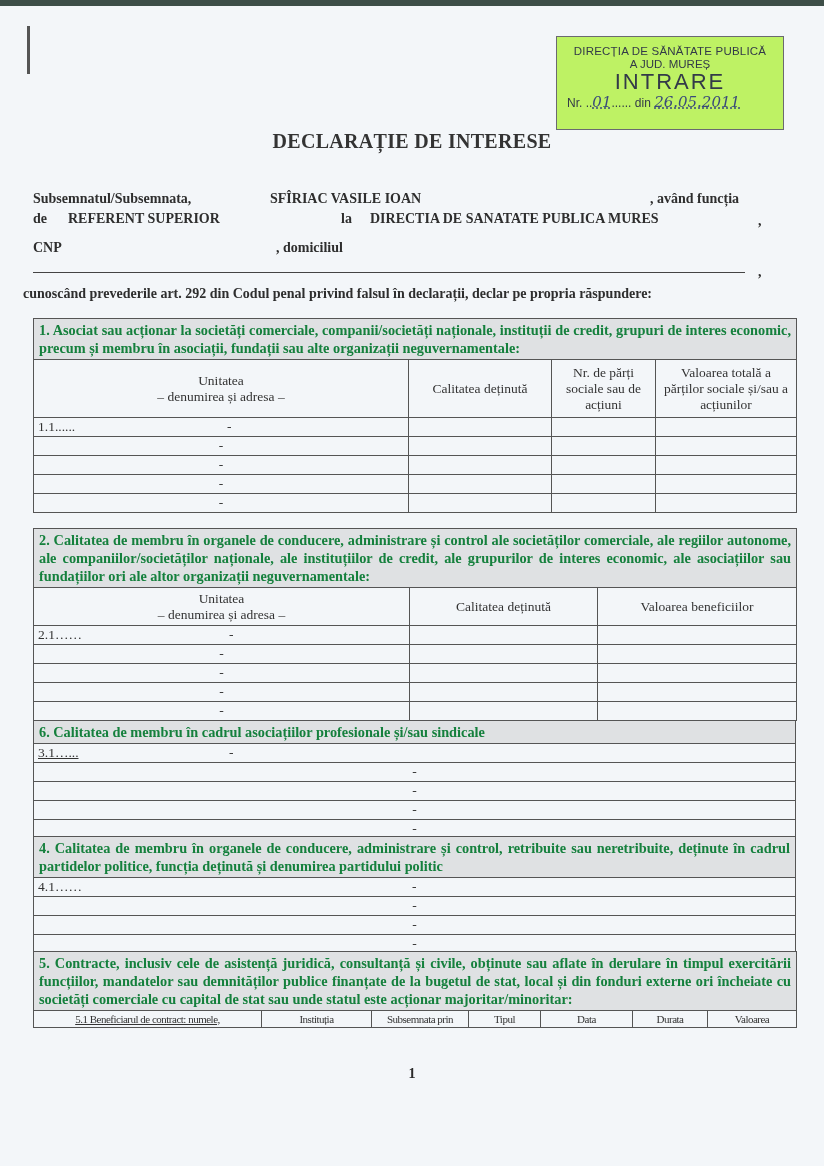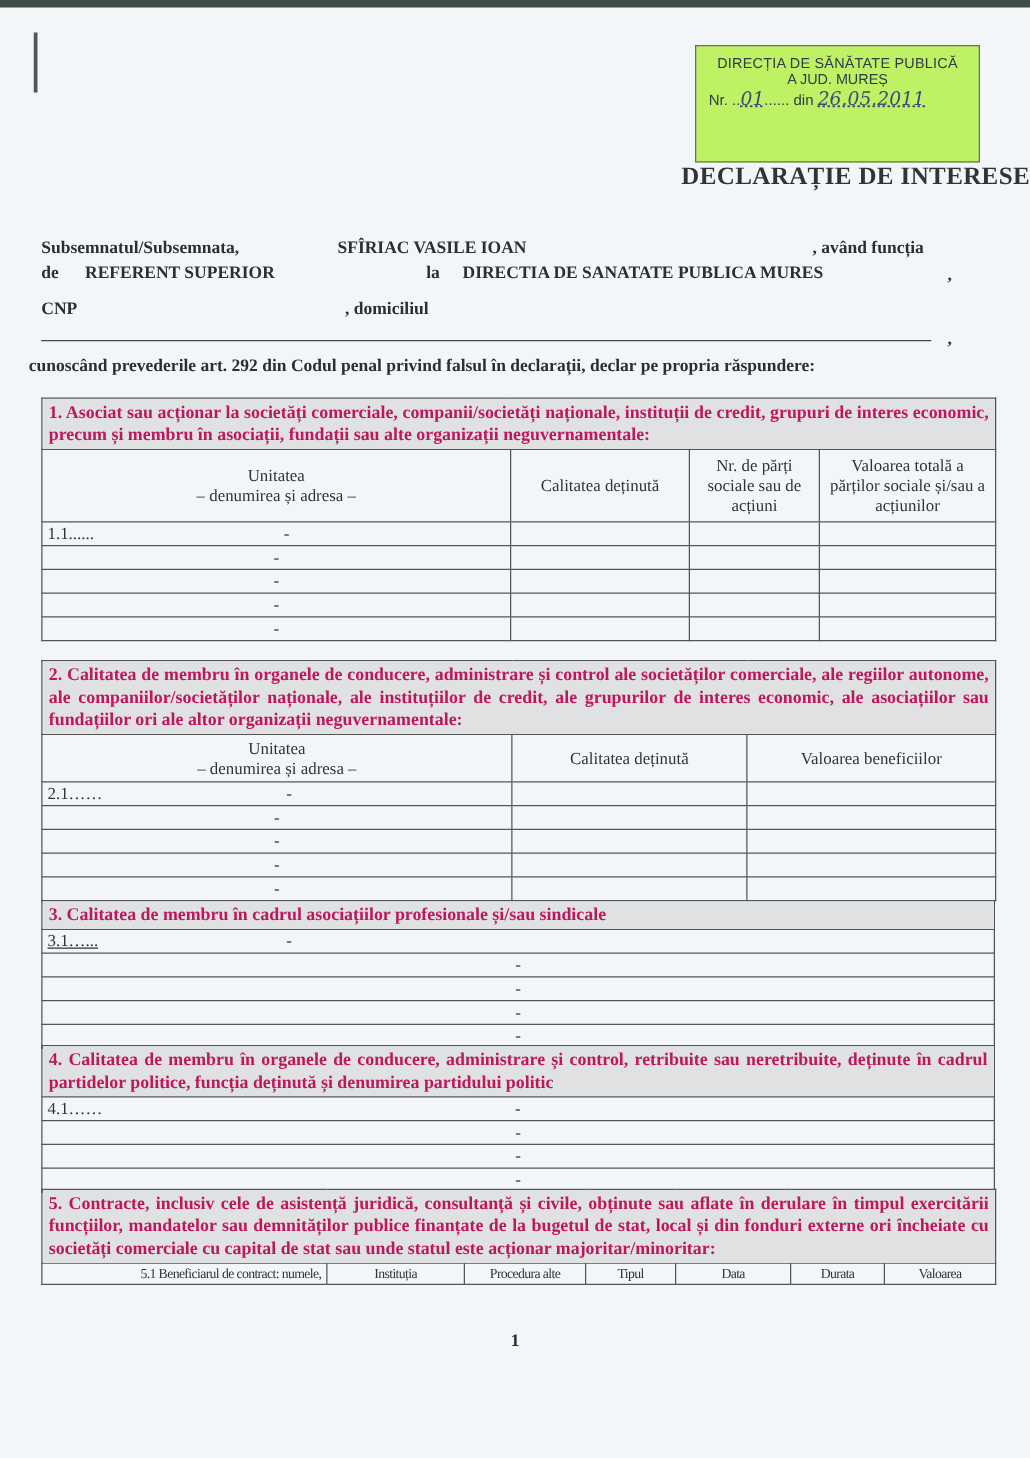--- a/index.html
+++ b/index.html
@@ -17,45 +17,46 @@
     position:absolute; left:556px; top:36px; width:226px; height:92px;
     border:1.5px solid #6a6a70; background:#bef264;
     font-family:"Liberation Sans", sans-serif; color:#333a48; text-align:center;
   }
   .stamp .l1 { font-size:11.5px; margin-top:8px; letter-spacing:0.2px; }
   .stamp .l2 { font-size:11.5px; margin-top:1px; }
   .stamp .l3 { font-size:22px; letter-spacing:2px; line-height:22px; margin-top:1px; }
   .stamp .l4 { font-size:12px; text-align:left; padding-left:10px; margin-top:0px; }
   .stamp .hand { font-family:"DejaVu Serif", serif; font-style:italic; color:#3a4a7a; font-size:15px; text-decoration:underline dotted; }
 
-  .title { position:absolute; left:0; width:824px; top:130px; text-align:right;
+  .title { position:absolute; left:0; width:824px; top:130px; text-align:center;
     font-weight:bold; font-size:20px; color:#333; letter-spacing:0.3px; }
 
   .line { position:absolute; font-weight:bold; font-size:14px; color:#2e2e2e; white-space:nowrap; }
   .hr { position:absolute; left:33px; top:272px; width:712px; height:1px; background:#444; }
 
   table { border-collapse:collapse; position:absolute; left:33px; width:763px; table-layout:fixed; }
   td { border:1px solid #555; font-size:13.5px; padding:0 4px; vertical-align:middle; color:#333; }
-  .sec { background:#dfe1e3; font-weight:bold; font-size:14.3px; text-align:justify; line-height:18px; padding:2px 5px; color:#be185d; }
+  .sec { background:#dfe1e3; font-weight:bold; font-size:14.3px; text-align:justify; line-height:18px; padding:2px 5px; color:#15803d; }
   .hdr td { text-align:center; line-height:16px; font-size:13.5px; }
   .r td { height:18px; }
   .dash { text-align:center; }
   .num { white-space:nowrap; }
   .small td { font-size:11px; letter-spacing:-0.5px; text-align:center; height:16px; }
   .pagenum { position:absolute; left:0; width:824px; top:1066px; text-align:center; font-size:14px; font-weight:bold; }
 </style>
 </head>
 <body>
 
 <div class="topbar"></div>
 <div class="margin-mark"></div>
 
 <div class="stamp">
   <div class="l1">DIRECȚIA DE SĂNĂTATE PUBLICĂ</div>
   <div class="l2">A JUD. MUREȘ</div>
+  <div class="l3">INTRARE</div>
   <div class="l4">
     <span>Nr.</span> ..<span class="hand">01</span>...... <span>din</span> <span class="hand">26.05.2011</span>
   </div>
 </div>
 
 <div class="title">DECLARAȚIE DE INTERESE</div>
 
 <div class="line" style="left:33px;top:191px;">Subsemnatul/Subsemnata,</div>
 <div class="line" style="left:270px;top:191px;">SFÎRIAC  VASILE IOAN</div>
 <div class="line" style="left:650px;top:191px;">, având funcția</div>
@@ -169,21 +170,21 @@
         <td class="dash">-</td>
         <td></td>
         <td></td>
       </tr>
 </tbody>
   </table>
 
 <table style="top:720px;">
   <tbody>
       <tr>
-        <td class="sec">3. Calitatea de membru în cadrul asociațiilor profesionale și/sau sindicale</td>
+        <td class="sec">6. Calitatea de membru în cadrul asociațiilor profesionale și/sau sindicale</td>
       </tr>
   <tr class="r">
         <td style="position:relative;text-decoration:underline;"><span class="num">3.1…...</span><span style="position:absolute;left:195px;">-</span></td>
       </tr>
   <tr class="r">
         <td class="dash">-</td>
       </tr>
   <tr class="r">
         <td class="dash">-</td>
       </tr>
@@ -224,23 +225,23 @@
       <col style="width:72px">
       <col style="width:92px">
       <col style="width:75px">
       <col style="width:89px">
     </colgroup>
   <tbody>
       <tr>
         <td colspan="7" class="sec">5. Contracte, inclusiv cele de asistență juridică, consultanță și civile, obținute sau aflate în derulare în timpul exercitării funcțiilor, mandatelor sau demnităților publice finanțate de la bugetul de stat, local și din fonduri externe ori încheiate cu societăți comerciale cu capital de stat sau unde statul este acționar majoritar/minoritar:</td>
       </tr>
   <tr class="small">
-    <td style="text-align:right;">5.1 Beneficiarul de contract: numele,</td>
+    <td style="text-align:center;text-decoration:underline;">5.1 Beneficiarul de contract: numele,</td>
     <td>Instituția</td>
-    <td>Procedura alte</td>
+    <td>Subsemnata prin</td>
     <td>Tipul</td>
     <td>Data</td>
     <td>Durata</td>
     <td>Valoarea</td>
   </tr>
 </tbody>
   </table>
 
 <div class="pagenum">1</div>
 

